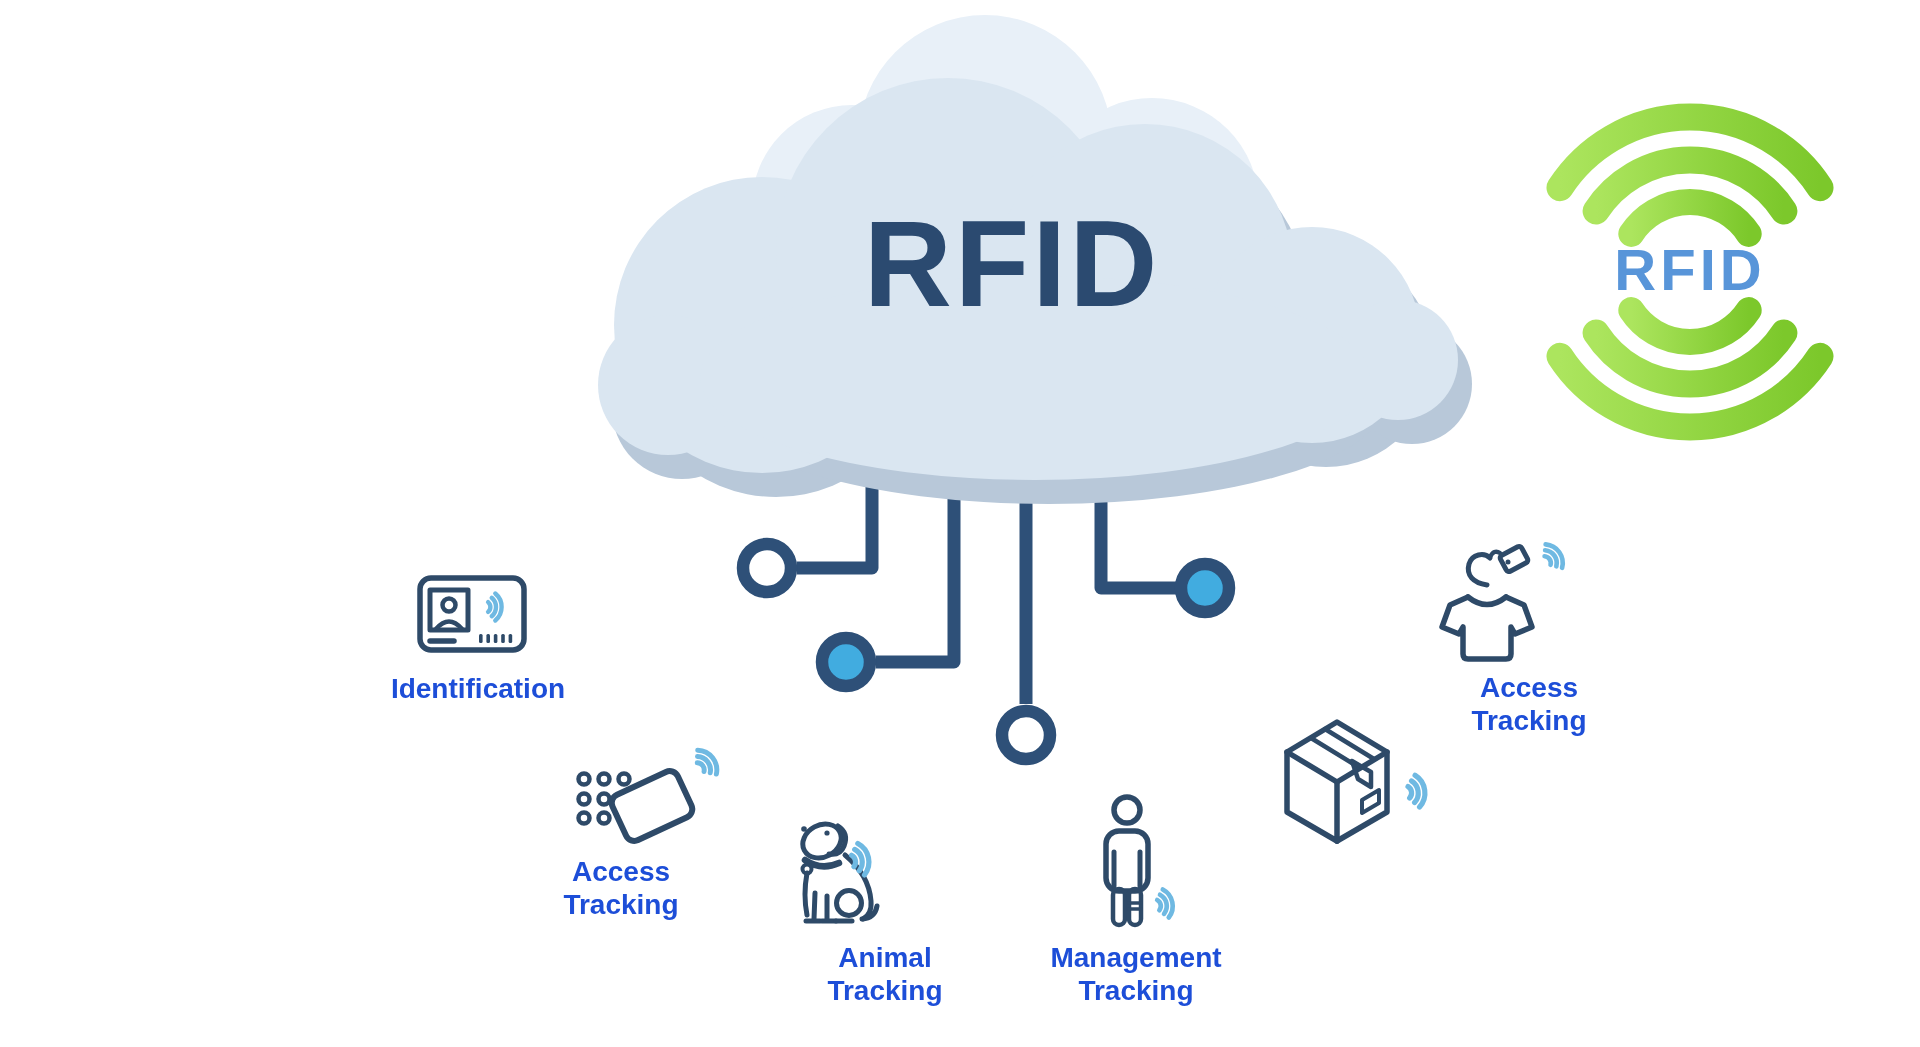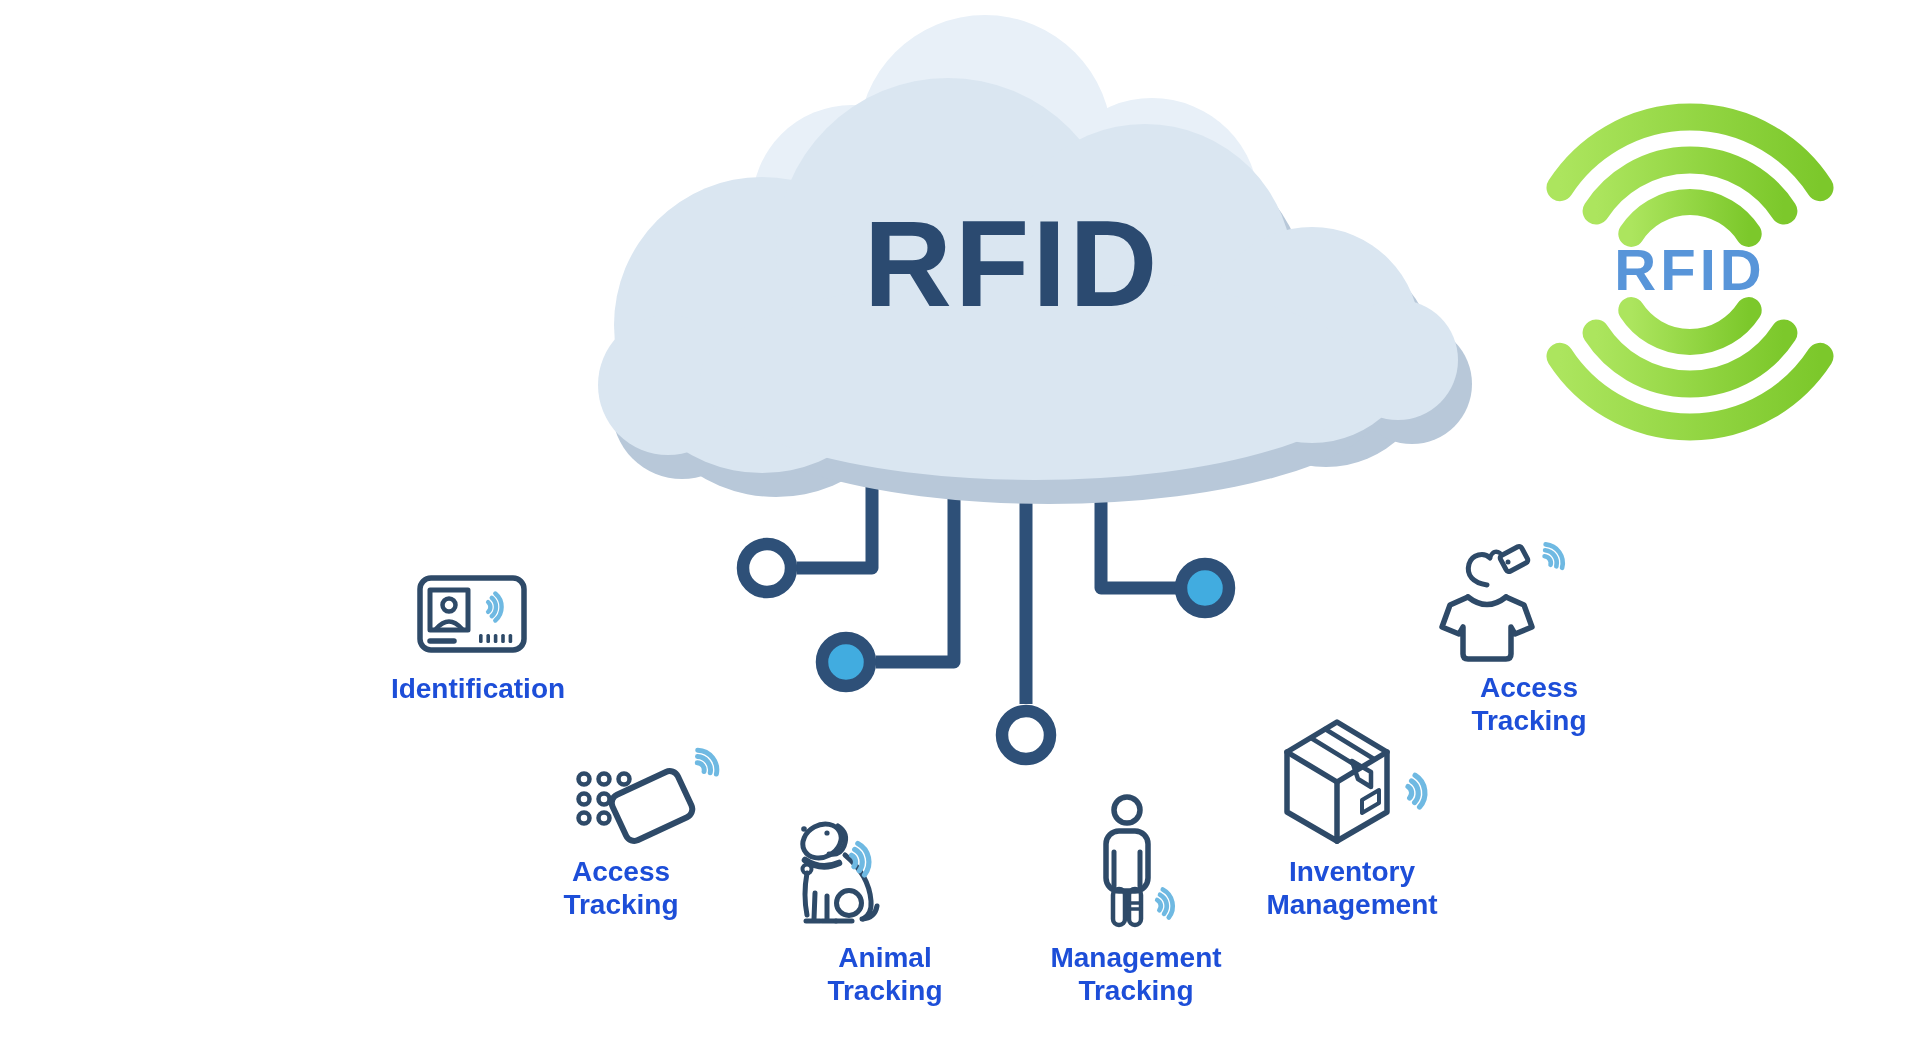--- a/index.html
+++ b/index.html
@@ -186,22 +186,18 @@
     <span>Tracking</span>
   </div>
   <div class="app-label lbl-animal">
     <span>Animal</span>
     <span>Tracking</span>
   </div>
   <div class="app-label lbl-personnel">
     <span>Management</span>
     <span>Tracking</span>
   </div>
-  <div class="app-label lbl-inventory">
-    <span>Inventory</span>
-    <span>Management</span>
-  </div>
   <div class="app-label lbl-asset">
     <span>Access</span>
     <span>Tracking</span>
   </div>
 
 </div>
 
 </body></html>

